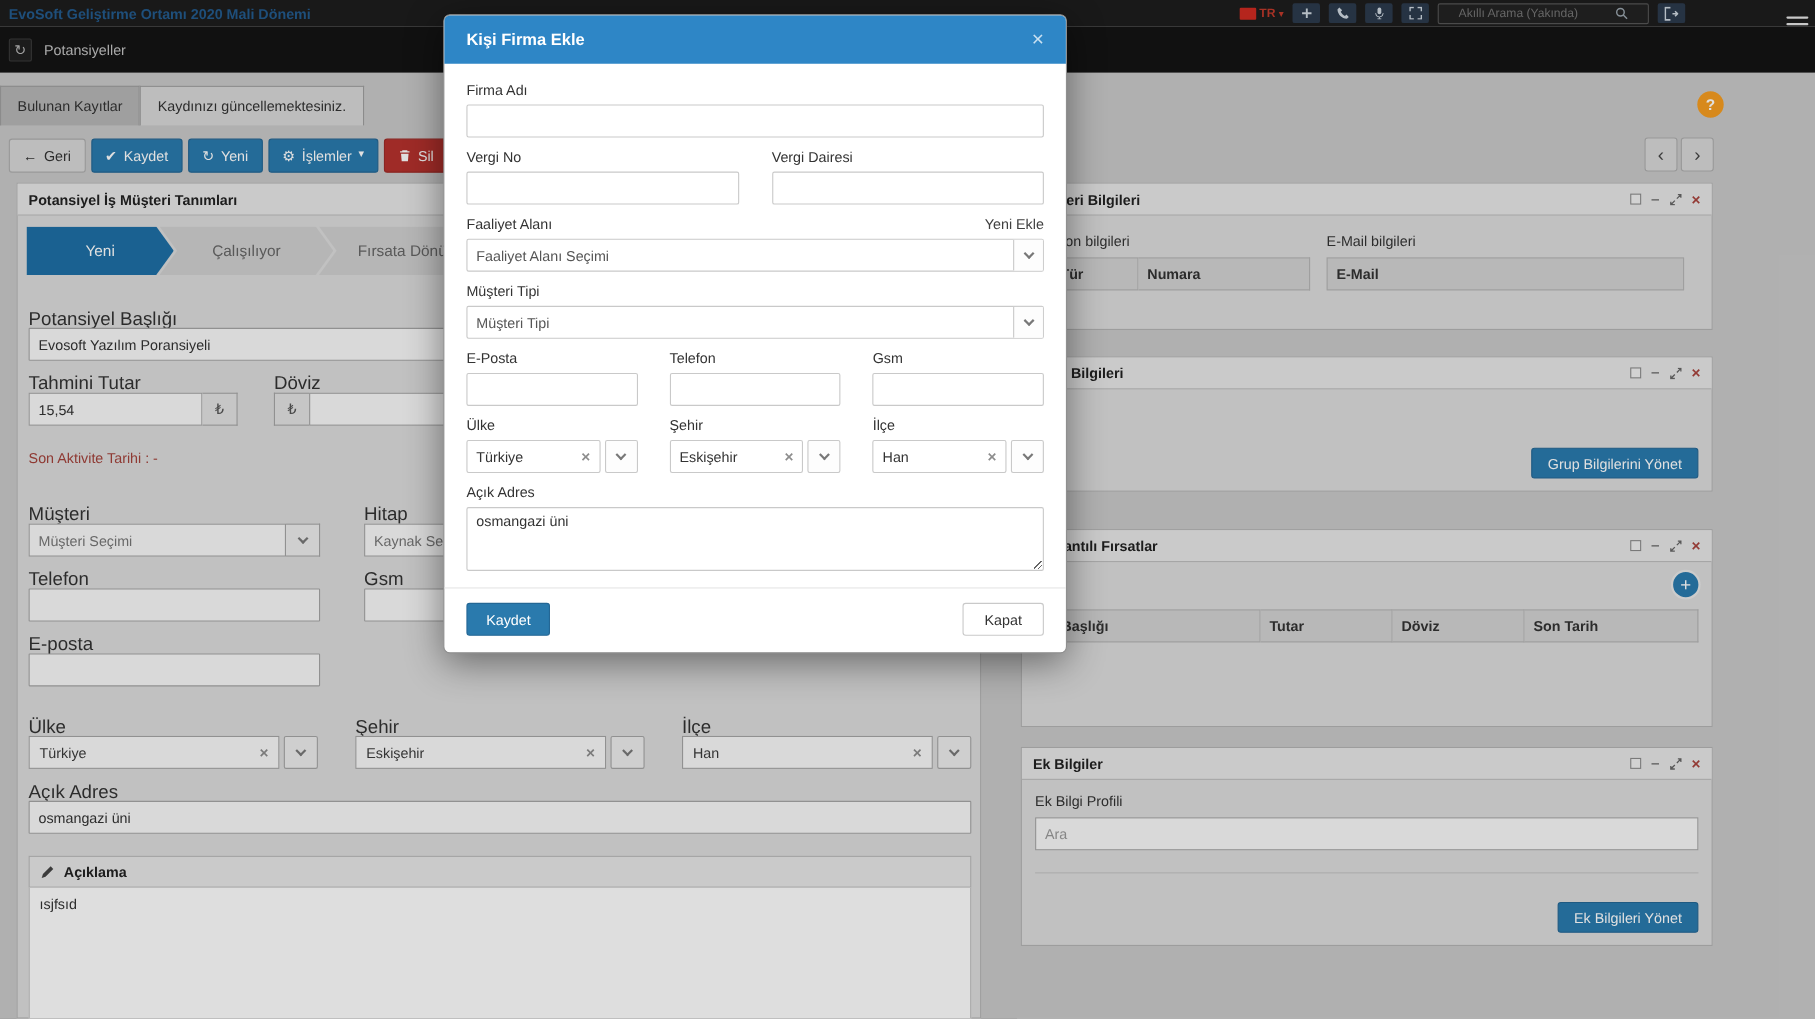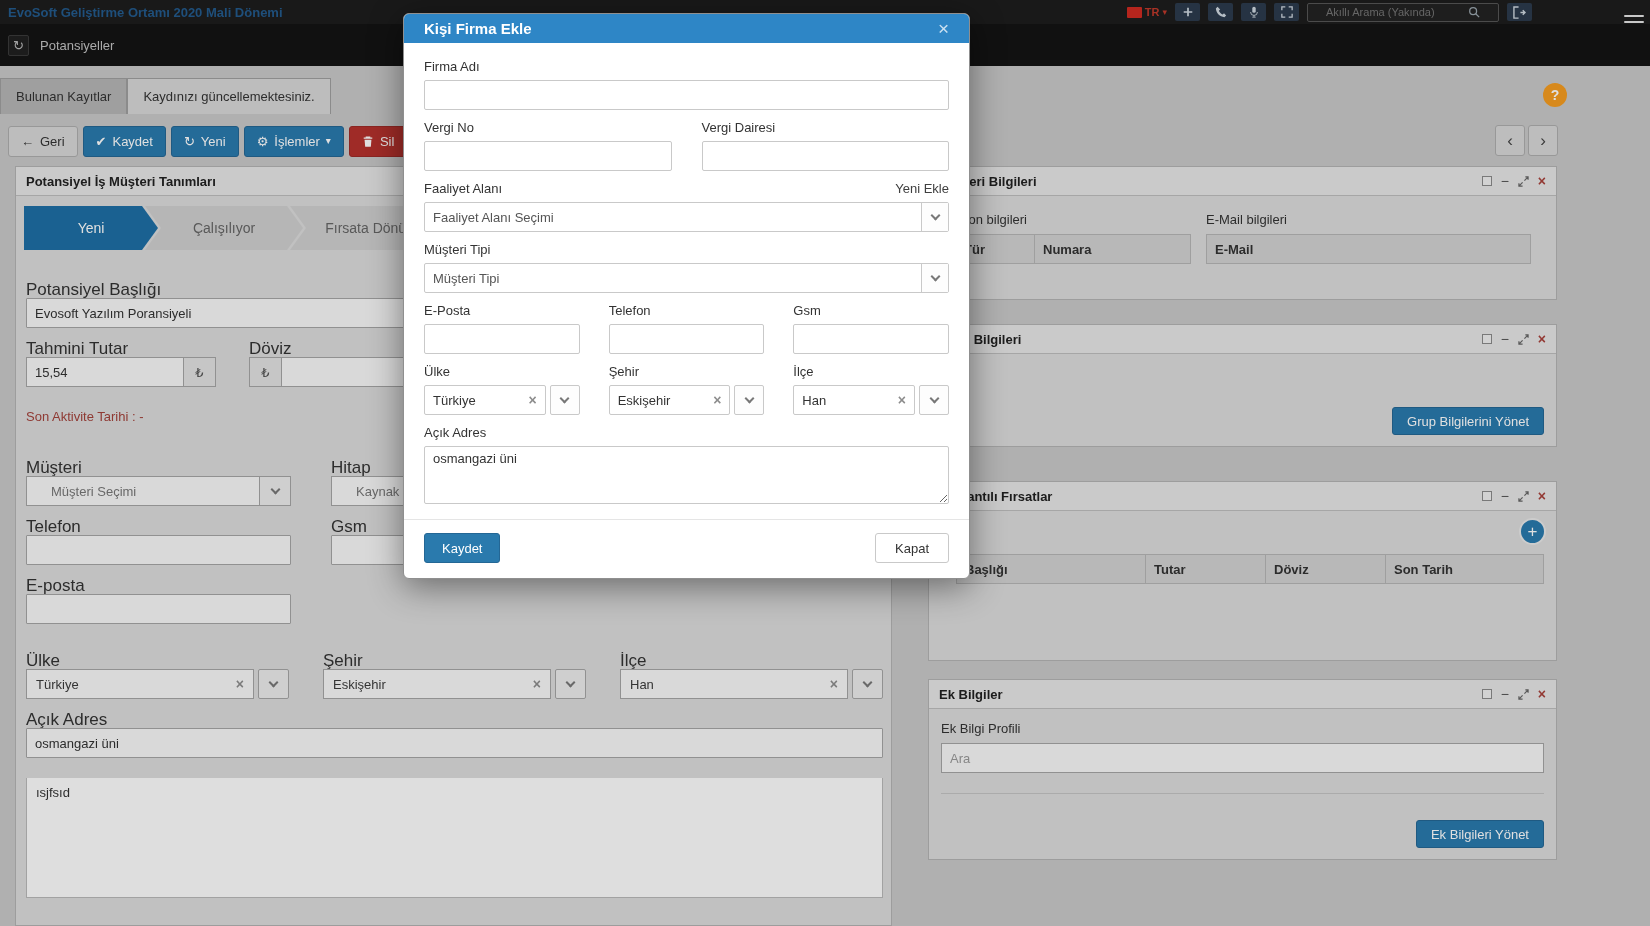--- a/index.html
+++ b/index.html
@@ -57,21 +57,21 @@
   .step.active{background:#1e6fa5;color:#fff;}
 
   
   .lbl{position:absolute;font-size:17px;color:#333;white-space:nowrap;}
   .inp{position:absolute;height:30px;border:1px solid #a6a6a6;background:#f7f7f7;padding:0 8px;font-size:13px;color:#333;outline:0;border-radius:1px;}
   .igroup{position:absolute;display:flex;height:30px;}
   .igroup .g-inp{height:30px;border:1px solid #a6a6a6;background:#f7f7f7;padding:0 8px;font-size:13px;color:#333;outline:0;min-width:0;}
   .addon{width:32px;background:#e2e2e2;border:1px solid #a6a6a6;display:flex;align-items:center;justify-content:center;color:#555;font-size:13px;}
   .addon.r{border-left:0;} .addon.l{border-right:0;}
   .sel{position:absolute;display:flex;height:30px;cursor:pointer;}
-  .sel-text{flex:1;border:1px solid #a6a6a6;background:#f7f7f7;display:flex;align-items:center;padding:0 24px;color:#777;white-space:nowrap;overflow:hidden;}
+  .sel-text{flex:1;border:1px solid #a6a6a6;background:#f7f7f7;display:flex;align-items:center;padding:0 8px;color:#777;white-space:nowrap;overflow:hidden;}
   .sel-btn{width:31px;border:1px solid #a6a6a6;border-left:0;background:#ececec;display:flex;align-items:center;justify-content:center;}
   .chev{width:7px;height:7px;border-right:2px solid #787878;border-bottom:2px solid #787878;transform:rotate(45deg);margin-top:-4px;}
   .tagrow{position:absolute;display:flex;height:30px;}
   .tagbox{border:1px solid #a6a6a6;background:#f7f7f7;display:flex;align-items:center;justify-content:space-between;padding:0 9px;color:#3c3c3c;}
   .tag-x{color:#8d8d8d;font-weight:bold;font-size:14px;cursor:pointer;margin-left:8px;}
   .caret-btn{width:31px;height:30px;border:1px solid #a6a6a6;background:#ececec;border-radius:2px;margin-left:4px;display:flex;align-items:center;justify-content:center;cursor:pointer;}
   .warn-text{position:absolute;color:#a3423b;font-size:13px;}
 
   .sub-hd{height:29px;background:#e6e6e6;border:1px solid #b9b9b9;display:flex;align-items:center;gap:8px;padding:0 10px;font-weight:bold;color:#222;}
   .sub-body{border:1px solid #b9b9b9;border-top:0;background:#fdfdfd;padding:7px 9px;font-size:13px;color:#333;}
@@ -79,21 +79,21 @@
   .sec-lbl{font-size:13px;color:#333;}
   .thcell{height:30px;background:#d2d2d2;border:1px solid #b5b5b5;display:flex;align-items:center;padding:0 8px;font-weight:bold;color:#333;font-size:13px;white-space:nowrap;}
   .mgr-btn{background:#2a7aad;border:1px solid #246795;color:#fff;height:28px;padding:0 14px;border-radius:3px;font-size:13px;cursor:pointer;}
   .plus-circle{position:absolute;top:7px;right:10px;width:27px;height:27px;border-radius:50%;background:#2a7aad;border:2px solid #e9e9e9;color:#fff;display:flex;align-items:center;justify-content:center;font-size:17px;cursor:pointer;}
   .ara-inp{width:100%;height:30px;border:1px solid #a6a6a6;background:#f7f7f7;padding:0 8px;font-size:13px;color:#333;outline:0;}
   .ara-inp::placeholder{color:#999;}
 
   
   .overlay{position:absolute;left:0;top:0;width:1650px;height:926px;background:rgba(0,0,0,0.12);z-index:40;}
   .modal{position:absolute;left:403px;top:13px;width:567px;z-index:60;background:#fff;border-radius:6px;border:1px solid #8f8f8f;box-shadow:0 8px 34px rgba(0,0,0,.45);}
-  .modal-hd{height:29px;background:#2e86c6;border-radius:5px 5px 0 0;display:flex;align-items:center;padding:0 20px;color:#fff;font-size:15px;font-weight:bold;}
+  .modal-hd{height:44px;background:#2e86c6;border-radius:5px 5px 0 0;display:flex;align-items:center;padding:0 20px;color:#fff;font-size:15px;font-weight:bold;}
   .modal-close{margin-left:auto;color:rgba(255,255,255,.75);font-size:19px;font-weight:normal;cursor:pointer;line-height:1;}
   .modal-body{padding:16px 20px 12px;}
   .m-label{font-size:13px;color:#333;margin:10px 0 6px;}
   .m-label.first{margin-top:0;}
   .m-label-row{display:flex;justify-content:space-between;align-items:baseline;margin:10px 0 6px;}
   .m-label-row .m-label{margin:0;}
   .m-link{color:#404040;font-size:13px;text-decoration:none;cursor:pointer;}
   .m-input{width:100%;height:30px;border:1px solid #c9c9c9;border-radius:2px;padding:0 8px;font-size:13px;color:#333;outline:0;background:#fff;}
   .m-row{display:flex;gap:30px;}
   .m-col{flex:1;min-width:0;}
@@ -303,20 +303,26 @@
       </div>
       <div class="caret-btn">
           <span class="chev"></span>
         </div>
     </div>
 
     <div class="lbl" style="left:10px;top:543px;">Açık Adres</div>
     <input class="inp" style="left: 10px; top: 561px; width: 857px;" value="osmangazi üni">
 
     <div class="abs" style="left:10px;top:611px;width:857px;">
+      <div class="sub-hd">
+        <svg width="13" height="13" viewBox="0 0 14 14">
+            <path d="M1 13l1.2-3.7L9.8 1.7l2.5 2.5L4.7 11.8z" fill="#444"></path>
+          </svg>
+        <span>Açıklama</span>
+      </div>
       <div class="sub-body" style="height:120px;">ısjfsıd</div>
     </div>
   </section>
 
   <div class="abs" style="left:928px;top:166px;width:629px;height:760px;">
 
     <section class="panel" style="left:0;top:0;width:629px;height:134px;">
       <div class="panel-hd">
         <span>Müşteri Bilgileri</span>
         <div class="ctrls">

